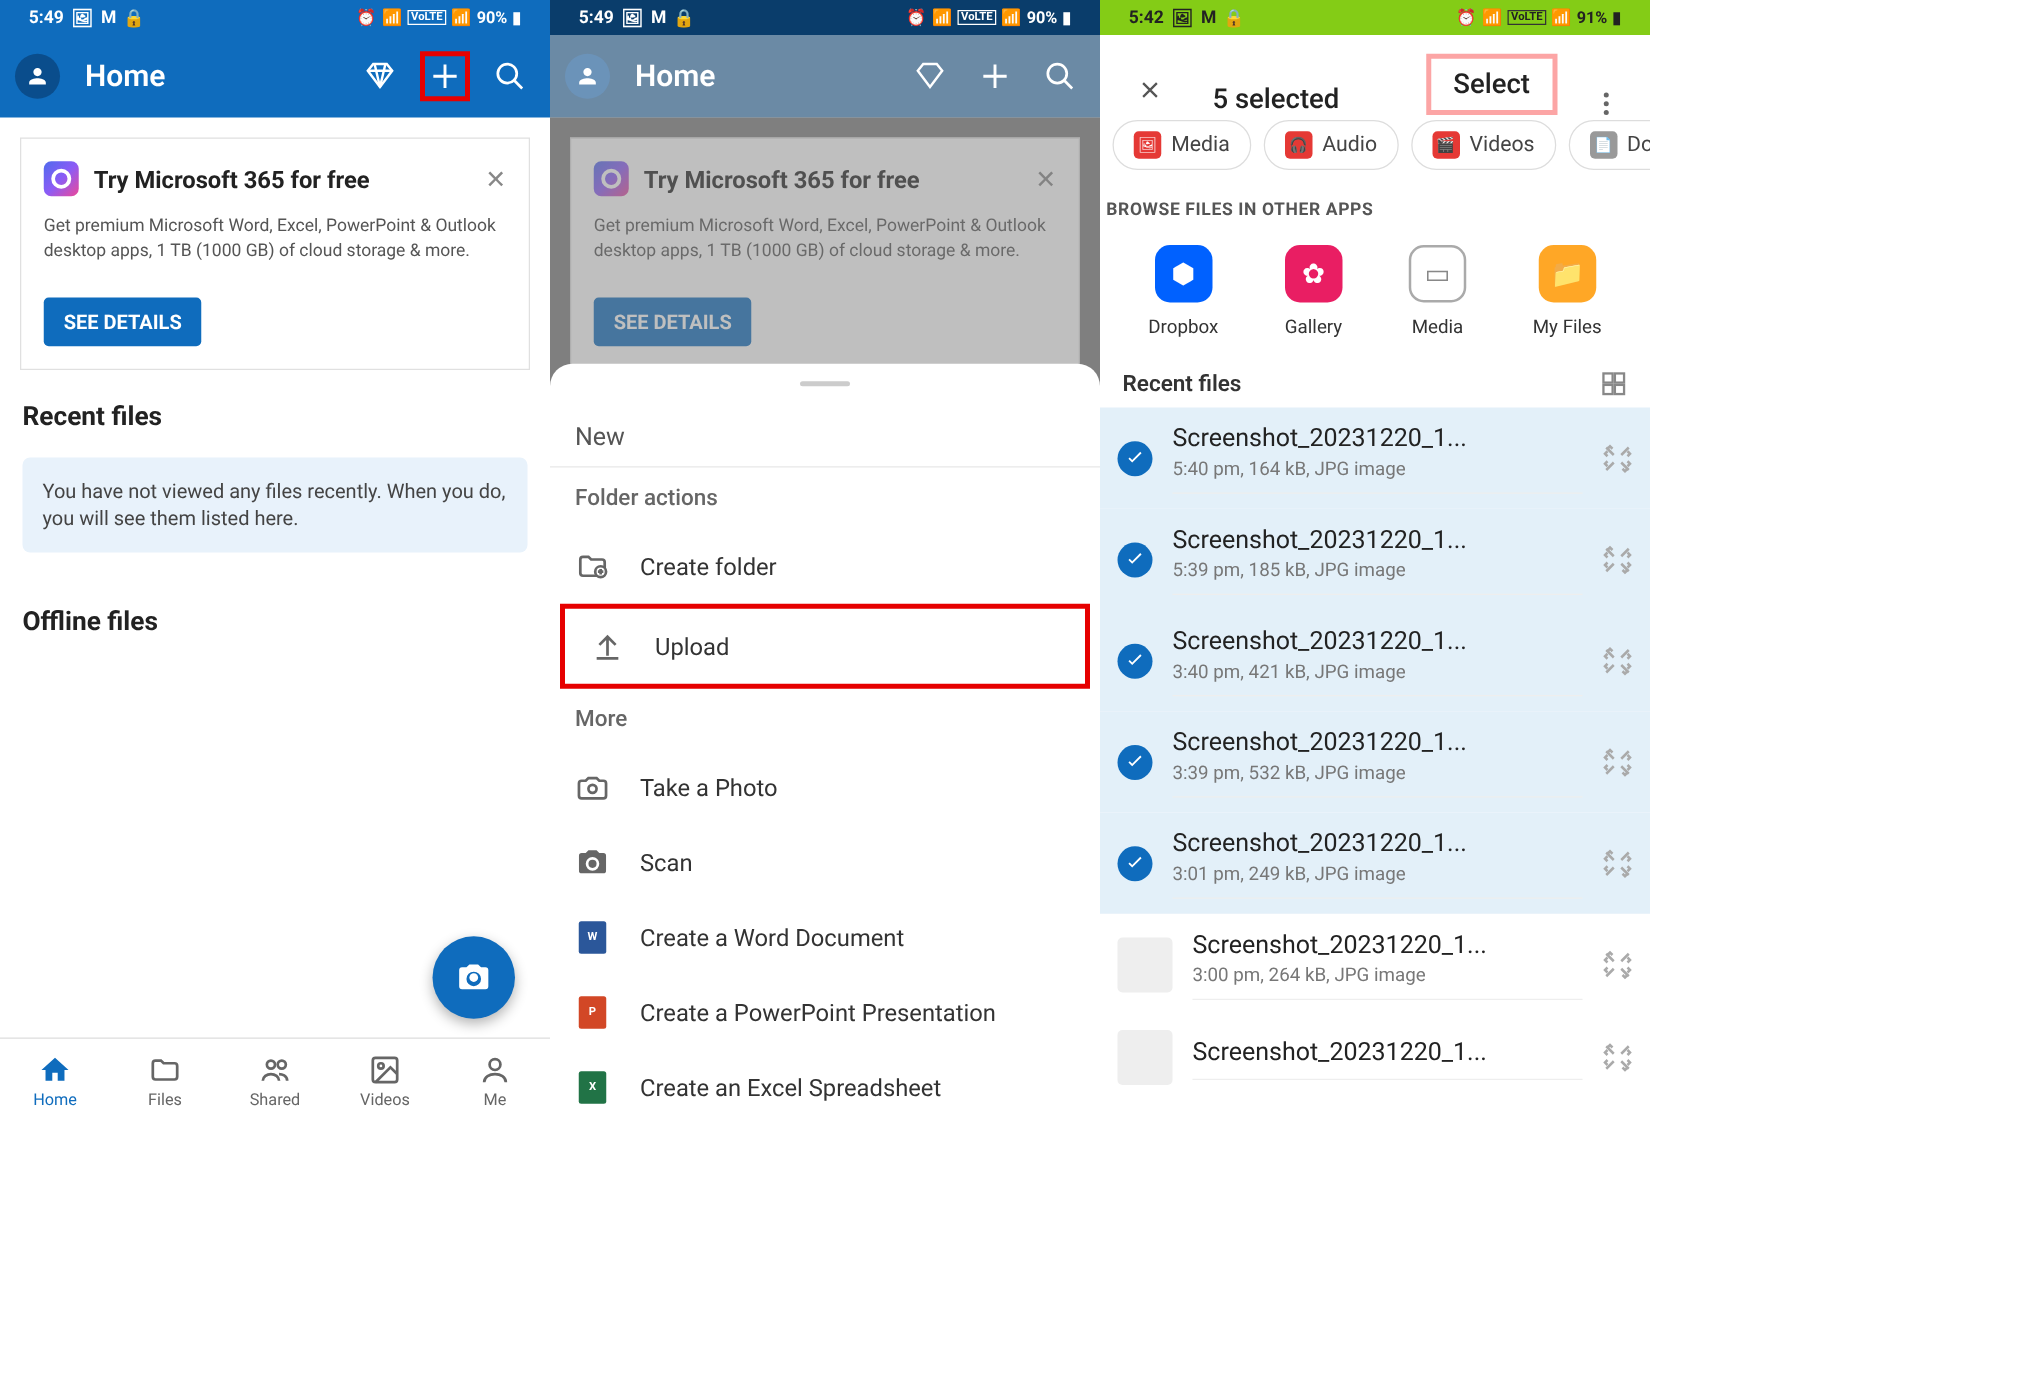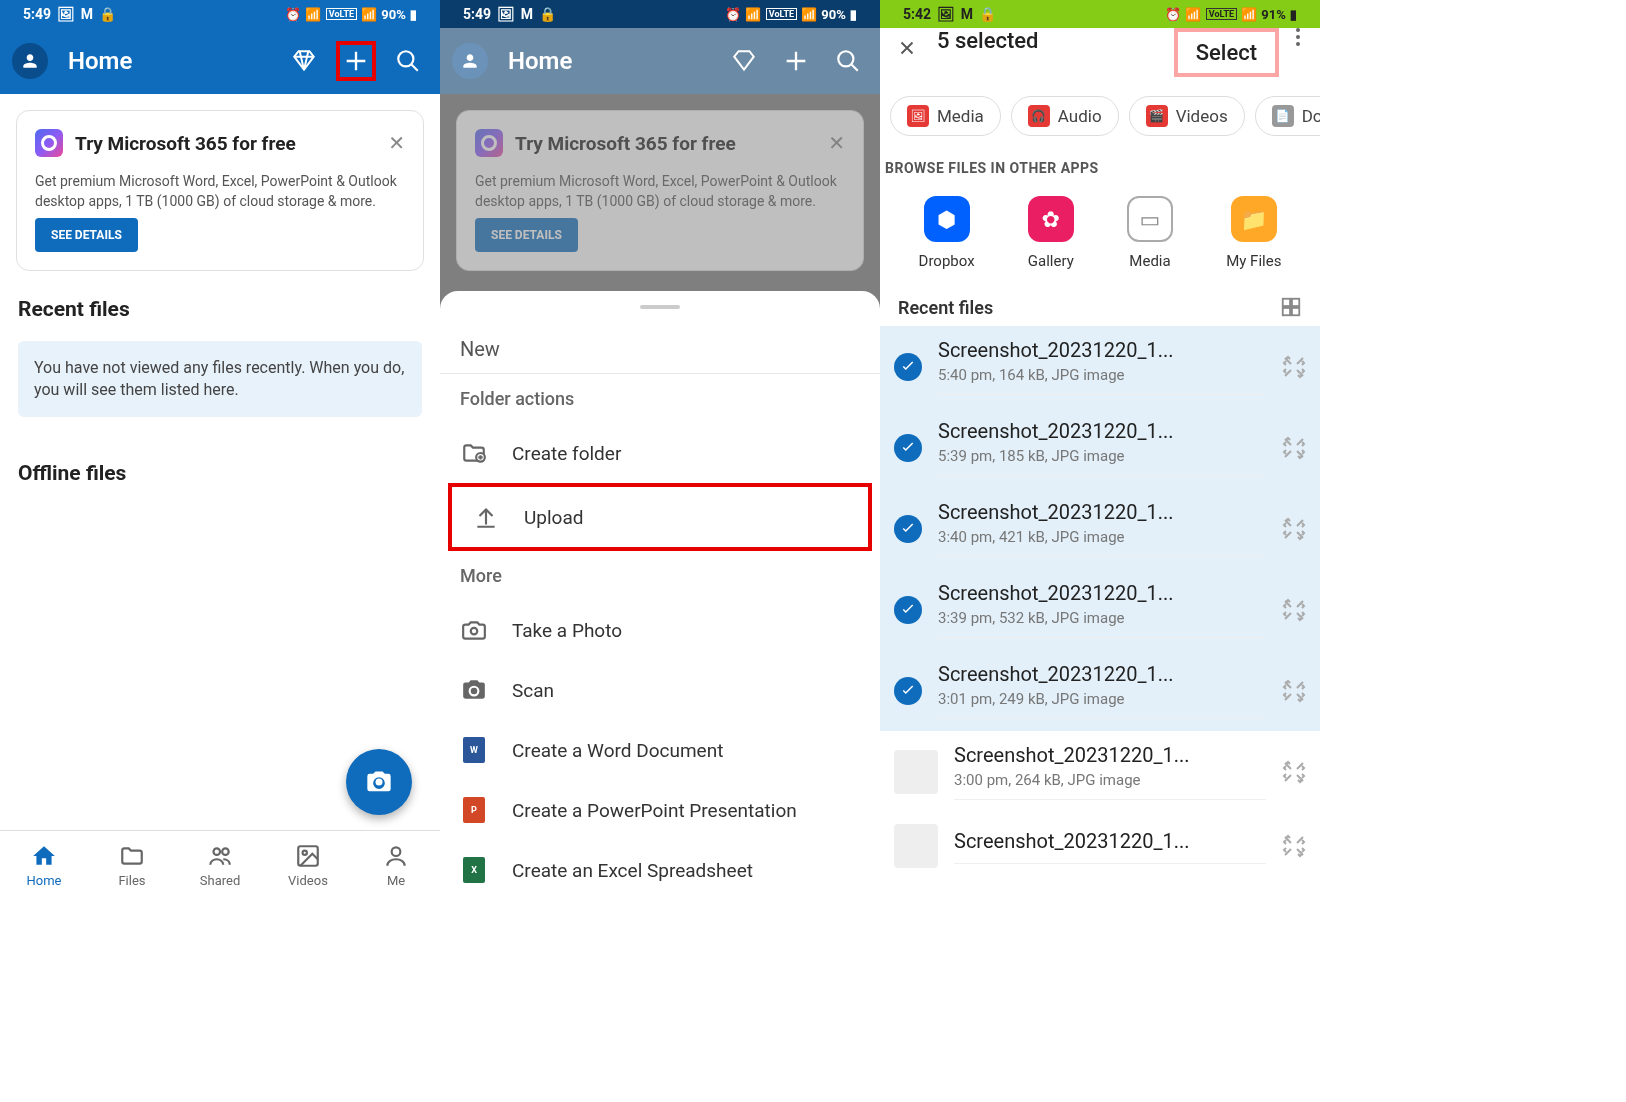--- a/index.html
+++ b/index.html
@@ -15,48 +15,48 @@
 .status-right{display:flex;align-items:center;gap:4px;font-size:13px}
 .app-bar{height:66px;display:flex;align-items:center;padding:0 12px;gap:12px}
 .app-bar.blue{background:#0f6cbd;color:#fff}
 .app-bar.darkblue{background:#0a3d6b;color:#fff}
 .avatar{width:36px;height:36px;border-radius:50%;background:#0a4d8c;display:flex;align-items:center;justify-content:center}
 .avatar svg{width:20px;height:20px;fill:#fff}
 .app-title{font-size:24px;font-weight:600;flex:0 0 auto;margin-left:8px}
 .app-bar-spacer{flex:1}
 .app-bar-icon{width:40px;height:40px;display:flex;align-items:center;justify-content:center}
 .red-box{border:4px solid #e60000}
-.card{margin:16px;border:1px solid #e0e0e0;border-radius:13px;padding:18px;background:#fff}
+.card{margin:16px;border:1px solid #e0e0e0;border-radius:0;padding:18px;background:#fff}
 .card-header{display:flex;align-items:center;gap:12px}
 .m365-icon{width:28px;height:28px;border-radius:6px;background:linear-gradient(135deg,#4f6bed 0%,#8b5cf6 50%,#ec4899 100%);position:relative}
 .m365-icon::before{content:'';position:absolute;top:6px;left:6px;width:16px;height:16px;border:3px solid #fff;border-radius:50%;box-sizing:border-box}
 .card-title{font-size:19px;font-weight:700;color:#222}
 .close-x{margin-left:auto;color:#888;font-size:20px;cursor:pointer}
 .card-desc{font-size:14px;color:#555;margin-top:14px;line-height:1.45}
-.see-details{margin-top:6px;padding:10px 16px;background:#0f6cbd;color:#fff;font-weight:700;font-size:12px;border:none;border-radius:4px}
+.see-details{margin-top:26px;padding:10px 16px;background:#0f6cbd;color:#fff;font-weight:700;font-size:16px;border:none;border-radius:4px}
 .section-title{font-size:21px;font-weight:700;color:#222;padding:10px 18px}
 .info-box{margin:10px 18px;padding:16px;background:#e8f2fb;border-radius:6px;color:#444;font-size:16px;line-height:1.4}
 .fab{position:absolute;right:28px;bottom:85px;width:66px;height:66px;border-radius:50%;background:#0f6cbd;display:flex;align-items:center;justify-content:center;box-shadow:0 4px 10px rgba(0,0,0,0.3)}
 .bottom-nav{position:absolute;bottom:0;left:0;right:0;height:70px;border-top:1px solid #ddd;display:flex;background:#fff}
 .nav-item{flex:1;display:flex;flex-direction:column;align-items:center;justify-content:center;gap:4px;color:#666;font-size:13px}
 .nav-item.active{color:#0f6cbd}
 .nav-item svg{width:26px;height:26px}
 .overlay{position:absolute;inset:0;background:rgba(0,0,0,0.5)}
 .bottom-sheet{position:absolute;bottom:0;left:0;right:0;background:#fff;border-radius:18px 18px 0 0;padding-top:10px}
 .sheet-handle{width:40px;height:4px;background:#ccc;border-radius:2px;margin:4px auto 16px}
 .sheet-title{font-size:20px;color:#555;padding:12px 20px}
 .sheet-section{font-size:18px;color:#666;font-weight:500;padding:14px 20px}
 .sheet-item{display:flex;align-items:center;gap:24px;padding:16px 20px;font-size:19px;color:#333}
 .sheet-item-icon{width:28px;height:28px;display:flex;align-items:center;justify-content:center;color:#666}
 .doc-icon{width:22px;height:26px;border-radius:2px;display:flex;align-items:center;justify-content:center;color:#fff;font-size:9px;font-weight:700}
 .doc-icon.word{background:#2b579a}
 .doc-icon.ppt{background:#d24726}
 .doc-icon.excel{background:#217346}
 .upload-box{border:4px solid #e60000;margin:0 8px}
-.screen3 .topbar{display:flex;align-items:flex-start;height:64px;padding:0 7px;gap:4px}
+.screen3 .topbar{display:flex;align-items:flex-end;height:64px;padding:0 20px;gap:24px}
 .close-btn{width:40px;height:40px;display:flex;align-items:center;justify-content:center;color:#555}
 .selected-text{font-size:22px;font-weight:500;color:#222;flex:0 0 auto;margin-left:6px}
 .select-btn{margin-left:auto;font-size:22px;font-weight:500;color:#222;padding:8px 18px}
 .select-red{border:4px solid #fca5a5}
 .more-dots{width:30px;display:flex;flex-direction:column;align-items:center;gap:3px}
 .more-dots span{width:4px;height:4px;border-radius:50%;background:#666}
 .filter-chips{display:flex;gap:10px;padding:4px 10px;overflow:hidden}
 .chip{display:flex;align-items:center;gap:8px;padding:8px 16px;border:1px solid #ddd;border-radius:24px;font-size:17px;color:#444}
 .chip-icon{width:22px;height:22px;border-radius:4px;display:flex;align-items:center;justify-content:center;color:#fff;font-size:12px}
 .chip-icon.red{background:#e53935}

